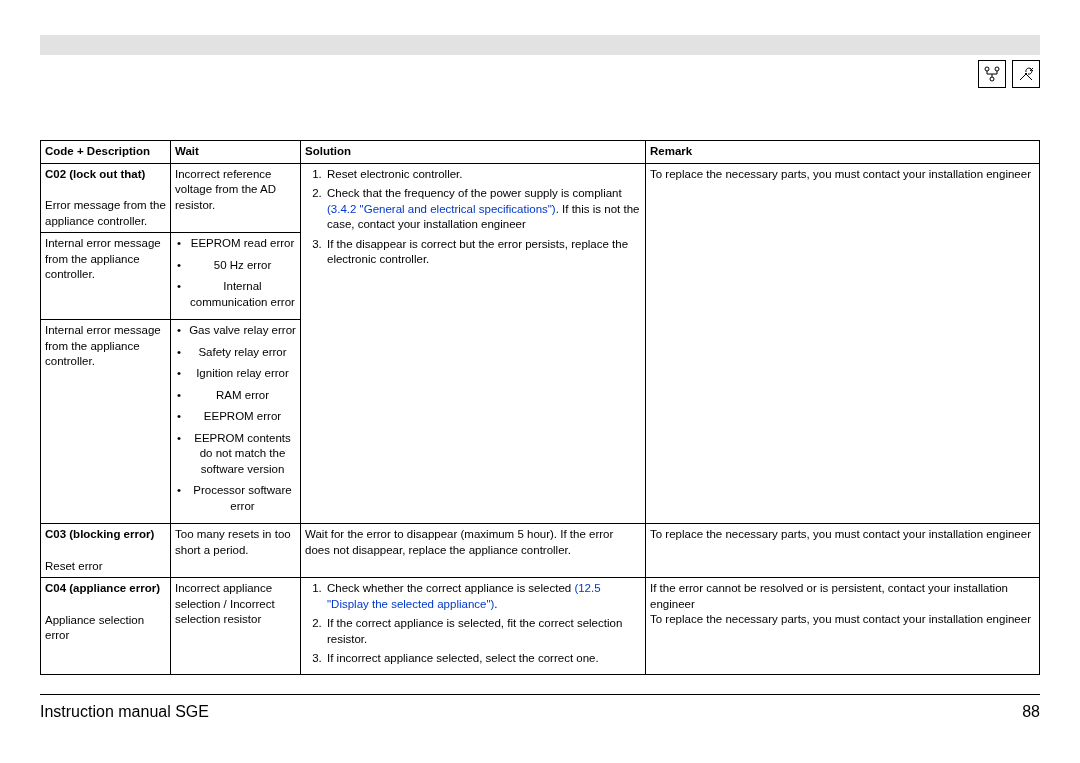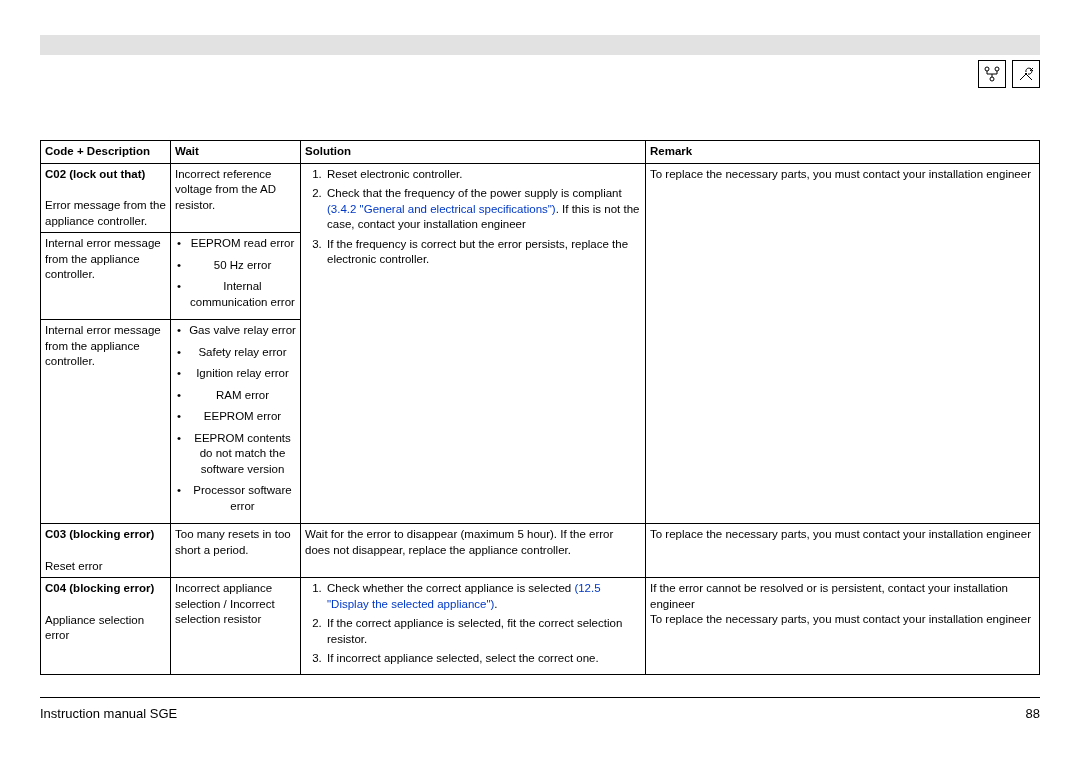--- a/index.html
+++ b/index.html
@@ -16,21 +16,21 @@
   col.c2 { width: 130px; }
   col.c3 { width: 345px; }
   col.c4 { width: auto; }
   .bold { font-weight: bold; }
   ul.bul { list-style: none; padding-left: 14px; margin: 0; }
   ul.bul li { position: relative; margin-bottom: 6px; text-align: center; }
   ul.bul li::before { content: "•"; position: absolute; left: -12px; top: 0; }
   ol.num { list-style: decimal; padding-left: 20px; margin: 0; }
   ol.num li { margin-bottom: 4px; padding-left: 2px; }
   .link { color: #0038c8; }
-  .footer { position: absolute; bottom: 42px; left: 40px; right: 40px; border-top: 1px solid #000; padding-top: 8px; display: flex; justify-content: space-between; font-size: 13px; }
+  .footer { position: absolute; bottom: 42px; left: 40px; right: 40px; border-top: 1px solid #000; padding-top: 8px; display: flex; justify-content: space-between; font-size: 16px; }
 </style>
 </head>
 <body>
 
 <div class="page">
   <div class="topbar"></div>
 
   <div class="icons">
     <div class="icon-box">
       <svg width="20" height="20" viewBox="0 0 20 20" stroke="#000" fill="none" stroke-width="1">
@@ -76,21 +76,21 @@
           <td>
             <div class="bold">C02 (lock out that)</div>
             <div style="height:16px"></div>
             <div>Error message from the appliance controller.</div>
           </td>
           <td>Incorrect reference voltage from the AD resistor.</td>
           <td rowspan="3">
             <ol class="num">
               <li>Reset electronic controller.</li>
               <li><span>Check that the frequency of the power supply is compliant </span><span class="link">(3.4.2 "General and electrical specifications")</span><span>. If this is not the case, contact your installation engineer</span></li>
-              <li>If the frequency is correct but the error persists, replace the electronic controller.</li>
+              <li>If the disappear is correct but the error persists, replace the electronic controller.</li>
             </ol>
           </td>
           <td rowspan="3">To replace the necessary parts, you must contact your installation engineer</td>
         </tr>
 
         <tr>
           <td>Internal error message from the appliance controller.</td>
           <td>
             <ul class="bul">
               <li>EEPROM read error</li>
@@ -121,21 +121,21 @@
             <div style="height:16px"></div>
             <div>Reset error</div>
           </td>
           <td>Too many resets in too short a period.</td>
           <td>Wait for the error to disappear (maximum 5 hour). If the error does not disappear, replace the appliance controller.</td>
           <td>To replace the necessary parts, you must contact your installation engineer</td>
         </tr>
 
         <tr>
           <td>
-            <div class="bold">C04 (blocking error)</div>
+            <div class="bold">C04 (appliance error)</div>
             <div style="height:16px"></div>
             <div>Appliance selection error</div>
           </td>
           <td>Incorrect appliance selection / Incorrect selection resistor</td>
           <td>
             <ol class="num">
               <li><span>Check whether the correct appliance is selected </span><span class="link">(12.5 "Display the selected appliance")</span><span>.</span></li>
               <li>If the correct appliance is selected, fit the correct selection resistor.</li>
               <li>If incorrect appliance selected, select the correct one.</li>
             </ol>

